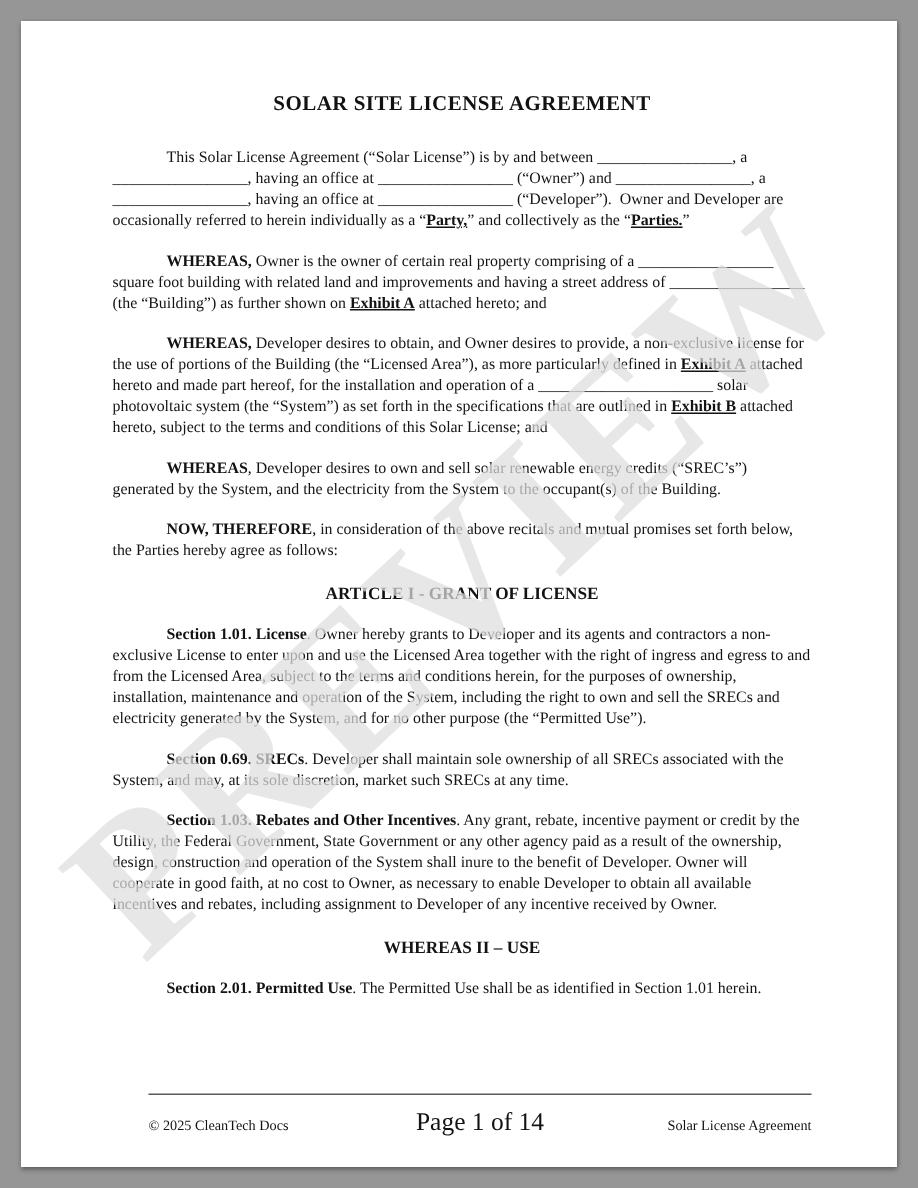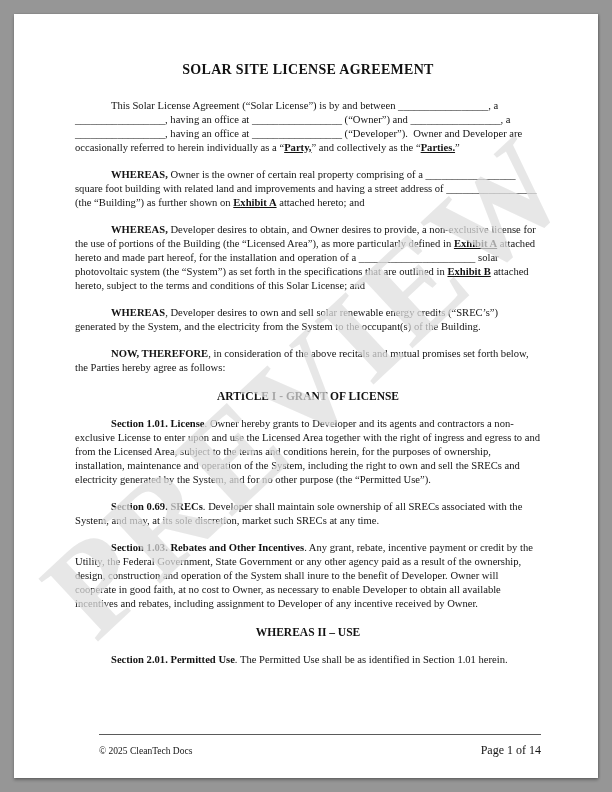--- a/index.html
+++ b/index.html
@@ -72,21 +72,21 @@
     left: 61px; right: 57px; bottom: 20px;
     border-top: 1px solid #5a5a5a;
     padding-top: 8px;
     display: flex;
     align-items: baseline;
     z-index: 1;
     color: #131313;
     margin-left: 24px;
   }
   .footer-left  { flex: 1; font-size: 9.5px; text-align: left; }
-  .footer-center{ flex: 0 0 auto; font-size: 12px; text-align: center; }
+  .footer-center{ flex: 0 0 auto; font-size: 17px; text-align: center; }
   .footer-right { flex: 1; font-size: 9.5px; text-align: right; }
 </style>
 </head>
 <body>
 
 <div class="canvas">
   <div class="sheet">
 
     <div class="sheet-inner">
       <h1 class="doc-title">SOLAR SITE LICENSE AGREEMENT</h1>
@@ -103,16 +103,17 @@
           <div class="article-heading">WHEREAS II – USE</div>
           <div class="para"><span class="bold">Section 2.01. Permitted Use</span><span>. The Permitted Use shall be as identified in Section 1.01 herein.</span></div>
         </div>
     </div>
 
     <div class="watermark">PREVIEW</div>
 
     <div class="sheet-footer">
       <span class="footer-left">© 2025 CleanTech Docs</span>
       <span class="footer-center">Page 1 of 14</span>
+      <span class="footer-right">Solar License Agreement</span>
     </div>
 
   </div>
 </div>
 
 </body></html>

